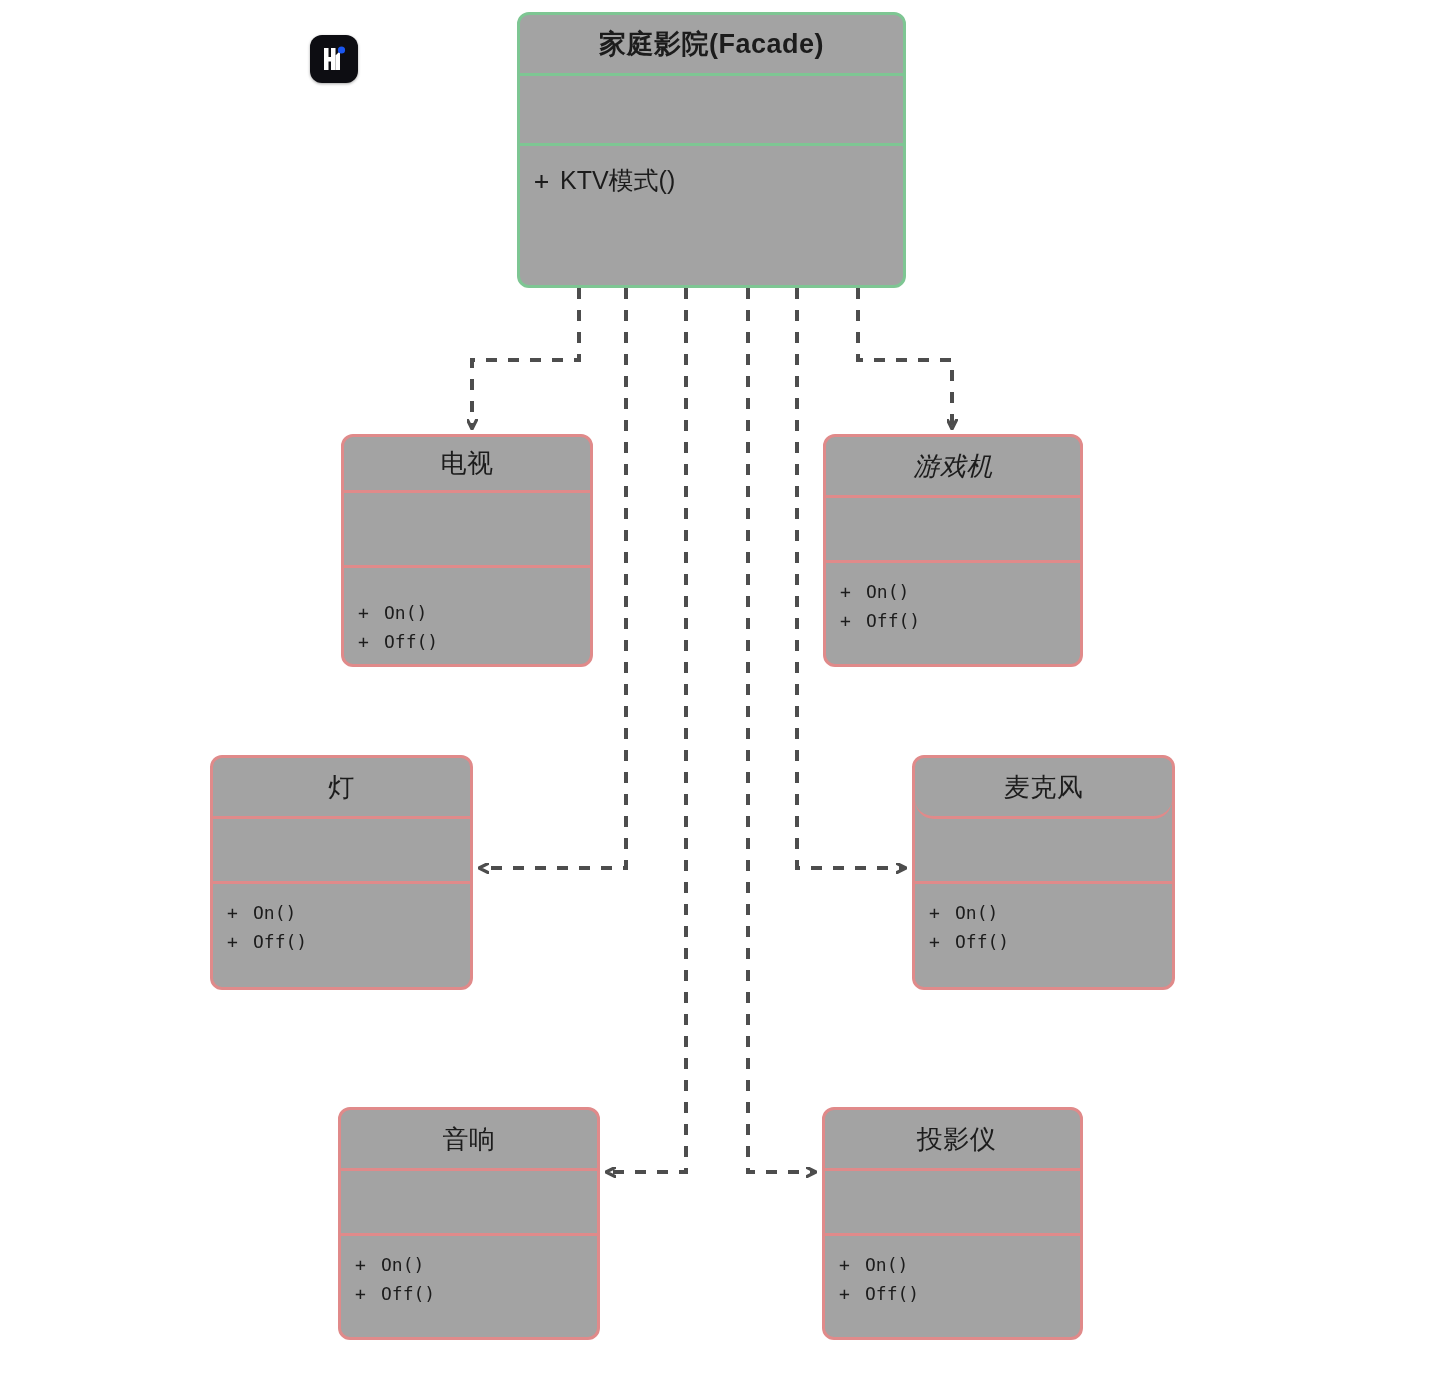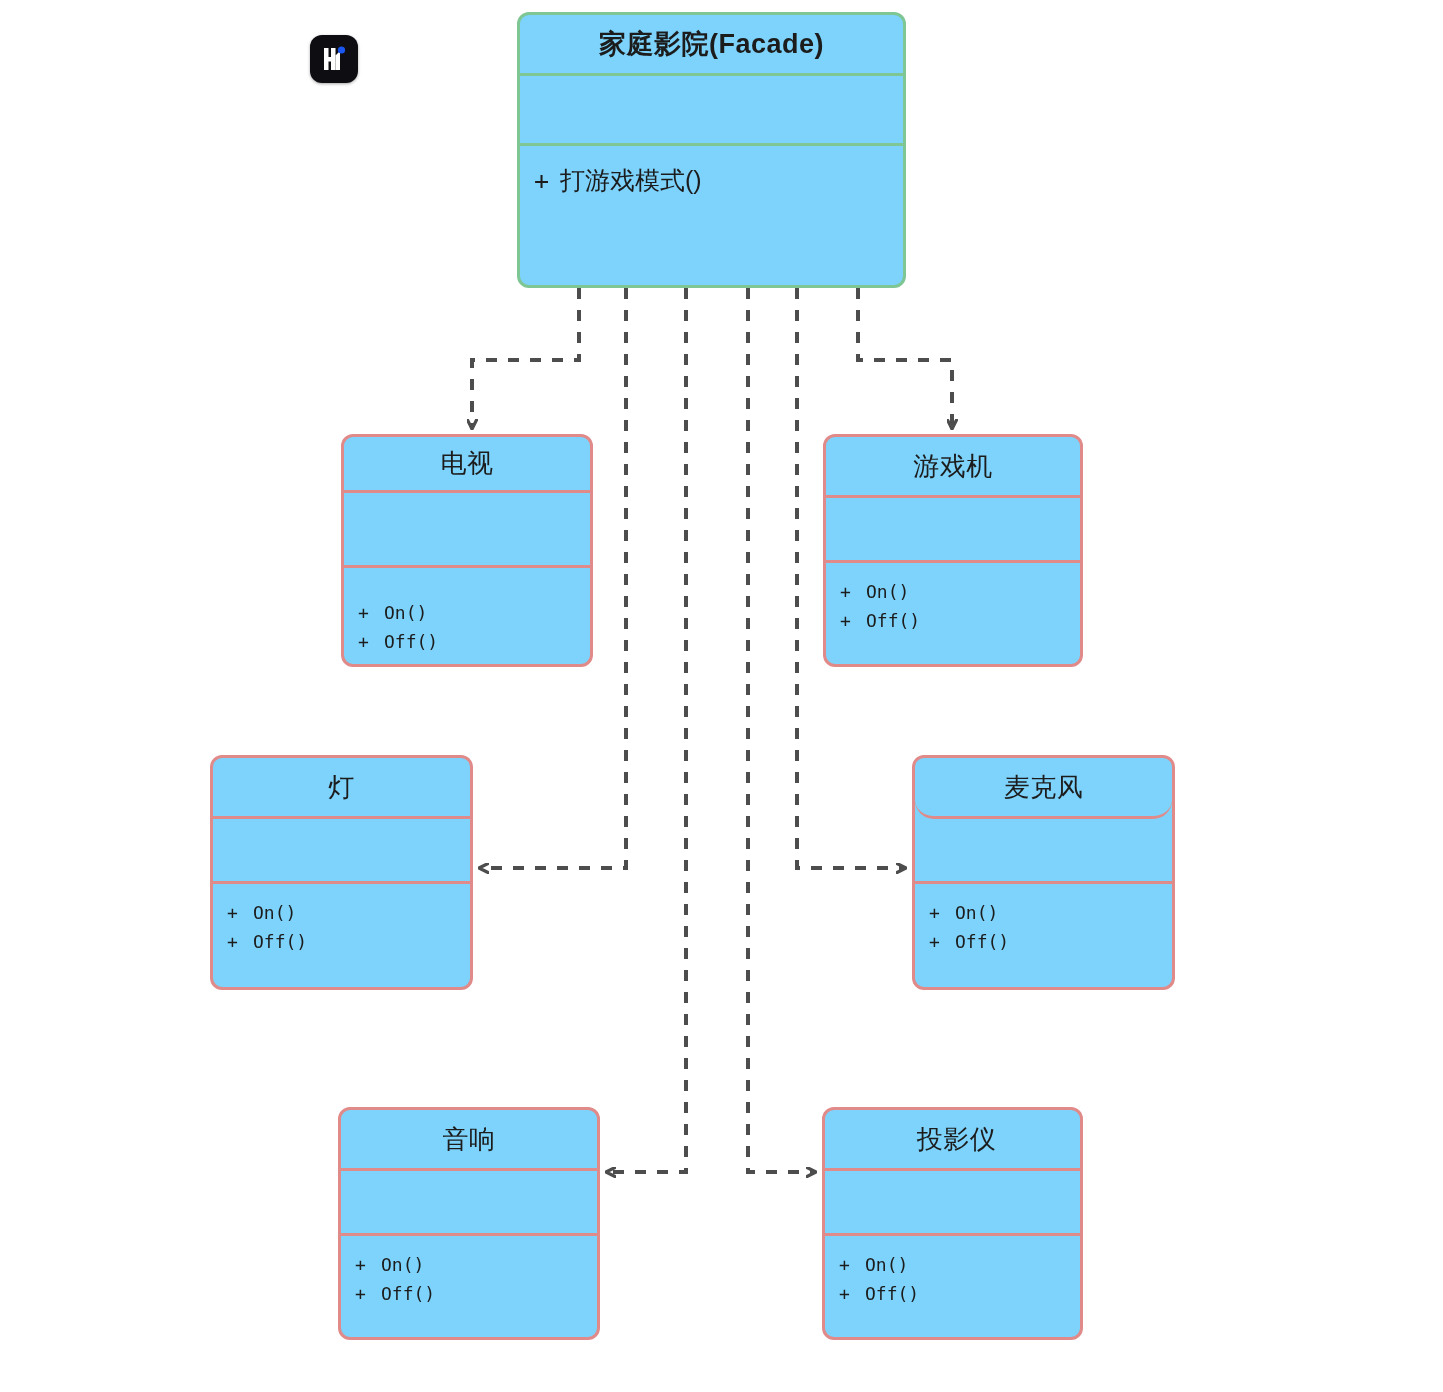--- a/index.html
+++ b/index.html
@@ -29,21 +29,21 @@
     box-shadow: 0 1px 3px rgba(0,0,0,0.35);
   }
   .logo svg { display: block; }
 
   
   .uml-class {
     position: absolute;
     box-sizing: border-box;
     border: 3px solid #e08a8a;
     border-radius: 12px;
-    background: #7dd3fc;
+    background: #a3a3a3;
     display: flex;
     flex-direction: column;
   }
   .uml-class.facade {
     border-color: #7ec693;
   }
   .uml-name {
     box-sizing: border-box;
     display: flex;
     align-items: center;
@@ -97,21 +97,21 @@
   
   #cls-facade   { left:517px; top:12px;   width:389px; height:276px; }
   #cls-facade   .uml-name  { height:61px; }
   #cls-facade   .uml-attrs { height:70px; }
 
   #cls-tv       { left:341px; top:434px;  width:252px; height:233px;gap:16px; }
   #cls-tv       .uml-name  { height:61px; }
   #cls-tv       .uml-attrs { height:65px; }
 
   #cls-console  { left:823px; top:434px;  width:260px; height:233px; }
-  #cls-console  .uml-name  { height:61px; }
+  #cls-console  .uml-name  { height:61px;font-style:italic; }
   #cls-console  .uml-attrs { height:65px; }
 
   #cls-light    { left:210px; top:755px;  width:263px; height:235px; }
   #cls-light    .uml-name  { height:61px; }
   #cls-light    .uml-attrs { height:65px; }
 
   #cls-mic      { left:912px; top:755px;  width:263px; height:235px; }
   #cls-mic      .uml-name  { height:61px;border-radius:19px; }
   #cls-mic      .uml-attrs { height:65px; }
 
@@ -167,21 +167,21 @@
       <path d="M25.5,20.5 L30,16 L30,35 L25.5,35 Z" fill="#ffffff"></path>
       <circle cx="31.5" cy="15" r="3.6" fill="#1a56f0"></circle>
     </svg>
   </div>
 
   <div class="uml-class facade" id="cls-facade">
     <div class="uml-name">家庭影院(Facade)</div>
     <div class="uml-attrs"></div>
     <div class="uml-methods">
       <div class="uml-method">
-        <span class="vis mono">+</span><span>打游戏模式()</span>
+        <span class="vis mono">+</span><span>KTV模式()</span>
       </div>
     </div>
   </div>
 
   <div class="uml-class" id="cls-tv">
     <div class="uml-name">电视</div>
     <div class="uml-attrs"></div>
     <div class="uml-methods">
       <div class="uml-method">
         <span class="vis">+</span><span>On()</span>

